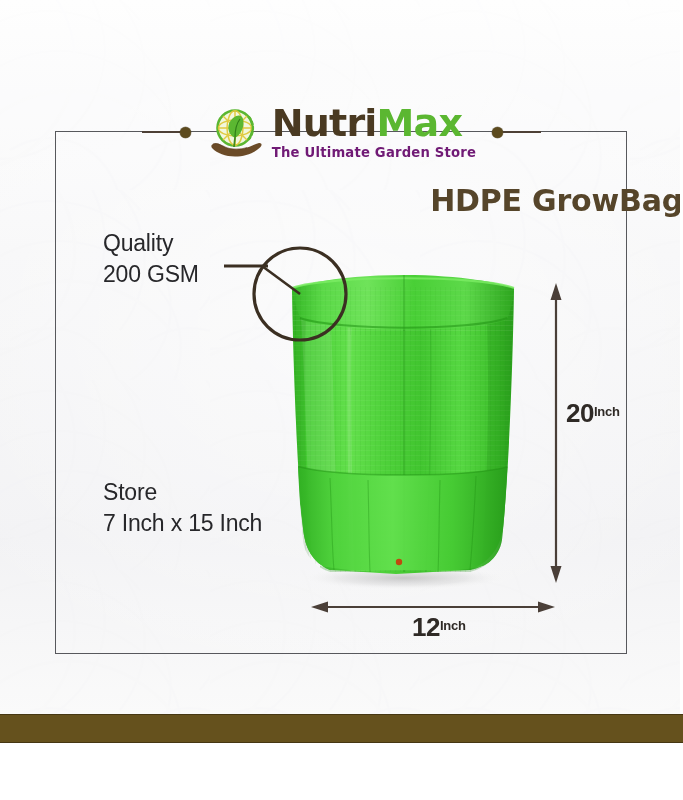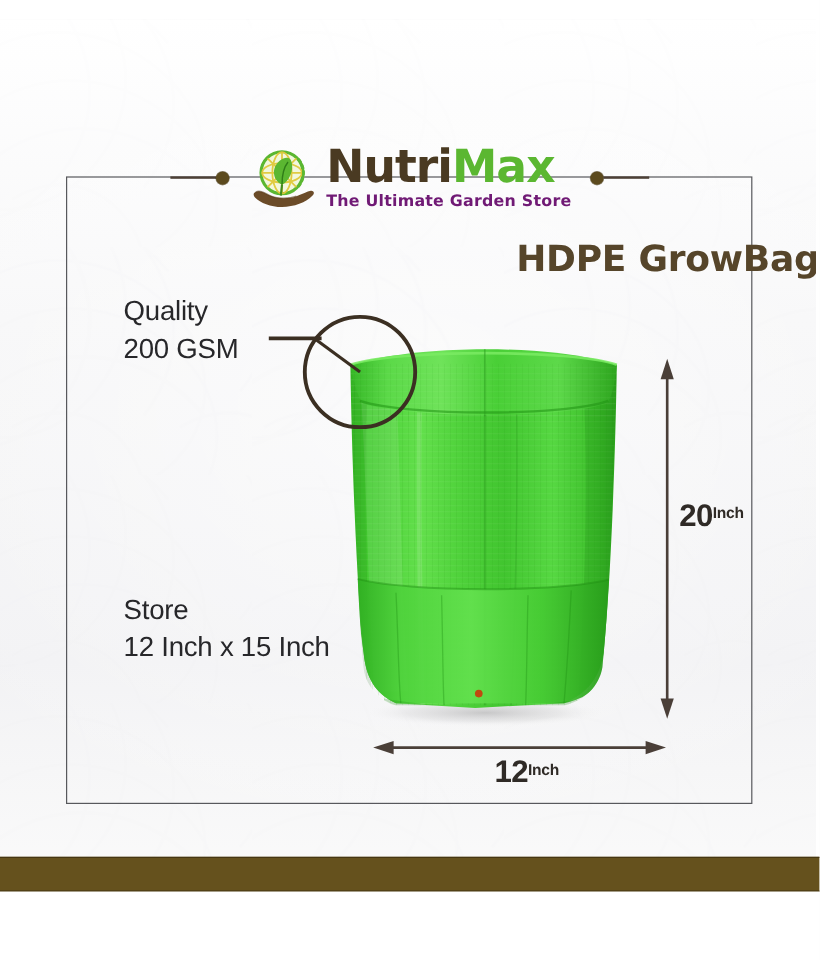--- a/index.html
+++ b/index.html
@@ -6,21 +6,21 @@
   body{
     width:683px;height:800px;
     background:#ffffff;
     font-family:"Liberation Sans", sans-serif;
     overflow:hidden;
     position:relative;
   }
 
   
   #canvas{
-    position:absolute;left:0;top:16px;width:680px;height:714px;
+    position:absolute;left:0;top:0;width:680px;height:714px;
     background:#fbfbfb;
     overflow:hidden;
   }
   #texture{position:absolute;left:0;top:0;width:683px;height:714px;}
   #vignette{
     position:absolute;left:0;top:0;width:683px;height:714px;
     background:
       radial-gradient(ellipse 120% 90% at 50% 45%, rgba(255,255,255,0.55) 0%, rgba(255,255,255,0) 60%),
       linear-gradient(180deg, #ffffff 0%, #f7f7f8 35%, #f2f2f4 75%, #fafafa 100%);
     mix-blend-mode:normal;
@@ -208,21 +208,21 @@
 
   <div id="title">HDPE GrowBag</div>
 
   <div id="quality-note">
     <div>Quality</div>
     <div>200 GSM</div>
   </div>
 
   <div id="size-note">
     <div>Store</div>
-    <div>12 Inch x 15 Inch</div>
+    <div>7 Inch x 15 Inch</div>
   </div>
 
   <div class="dimlabel" id="dim-h-label">
     <span class="dimnum">12</span><span class="dimunit">Inch</span>
   </div>
 
   <div class="dimlabel" id="dim-v-label">
     <span class="dimnum">20</span><span class="dimunit">Inch</span>
   </div>
 

